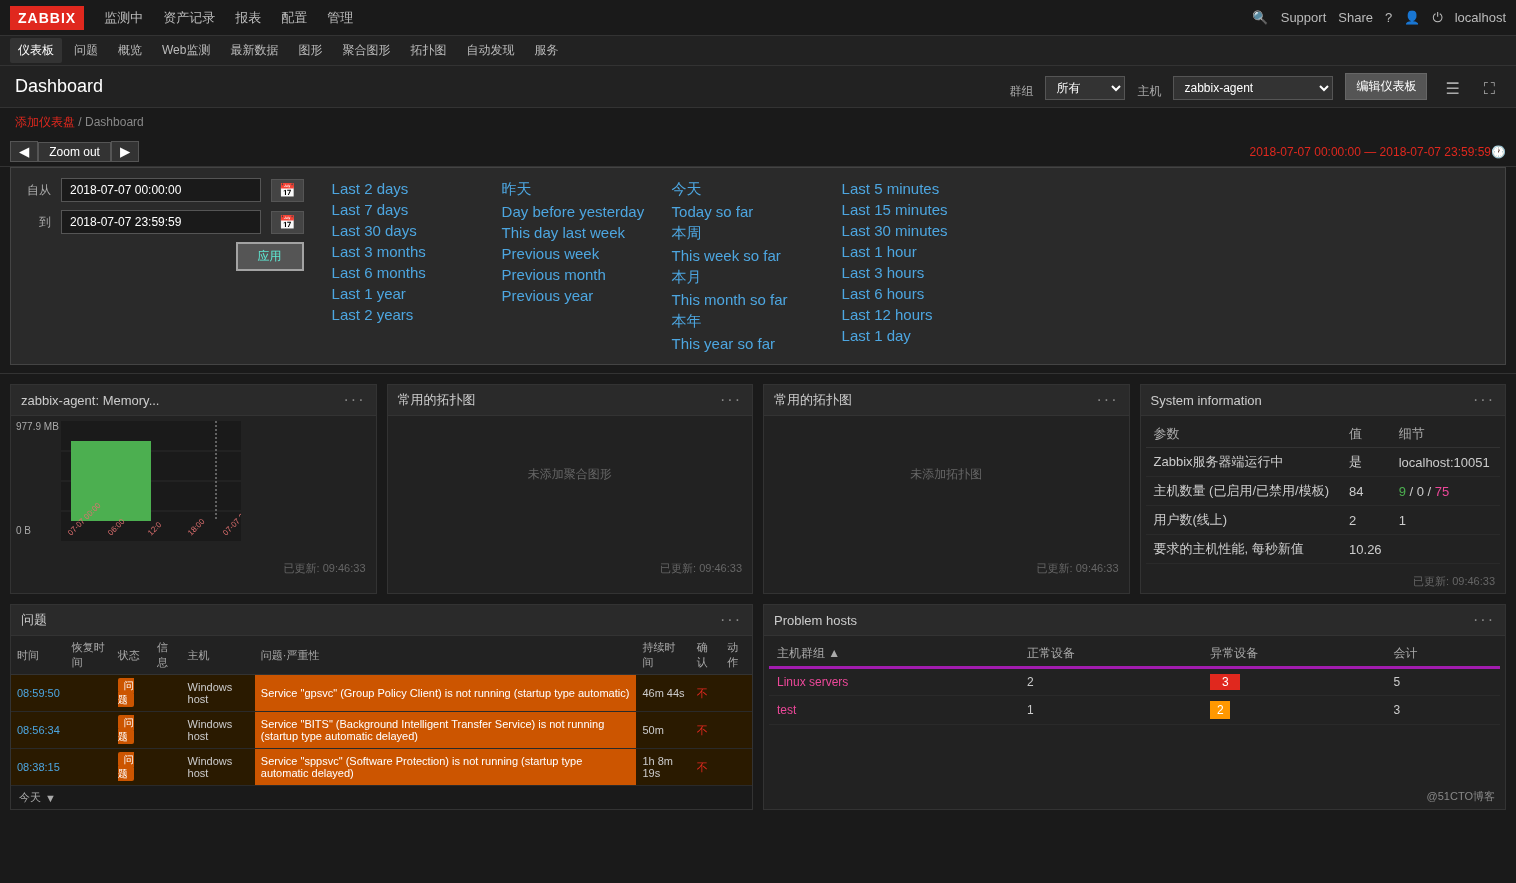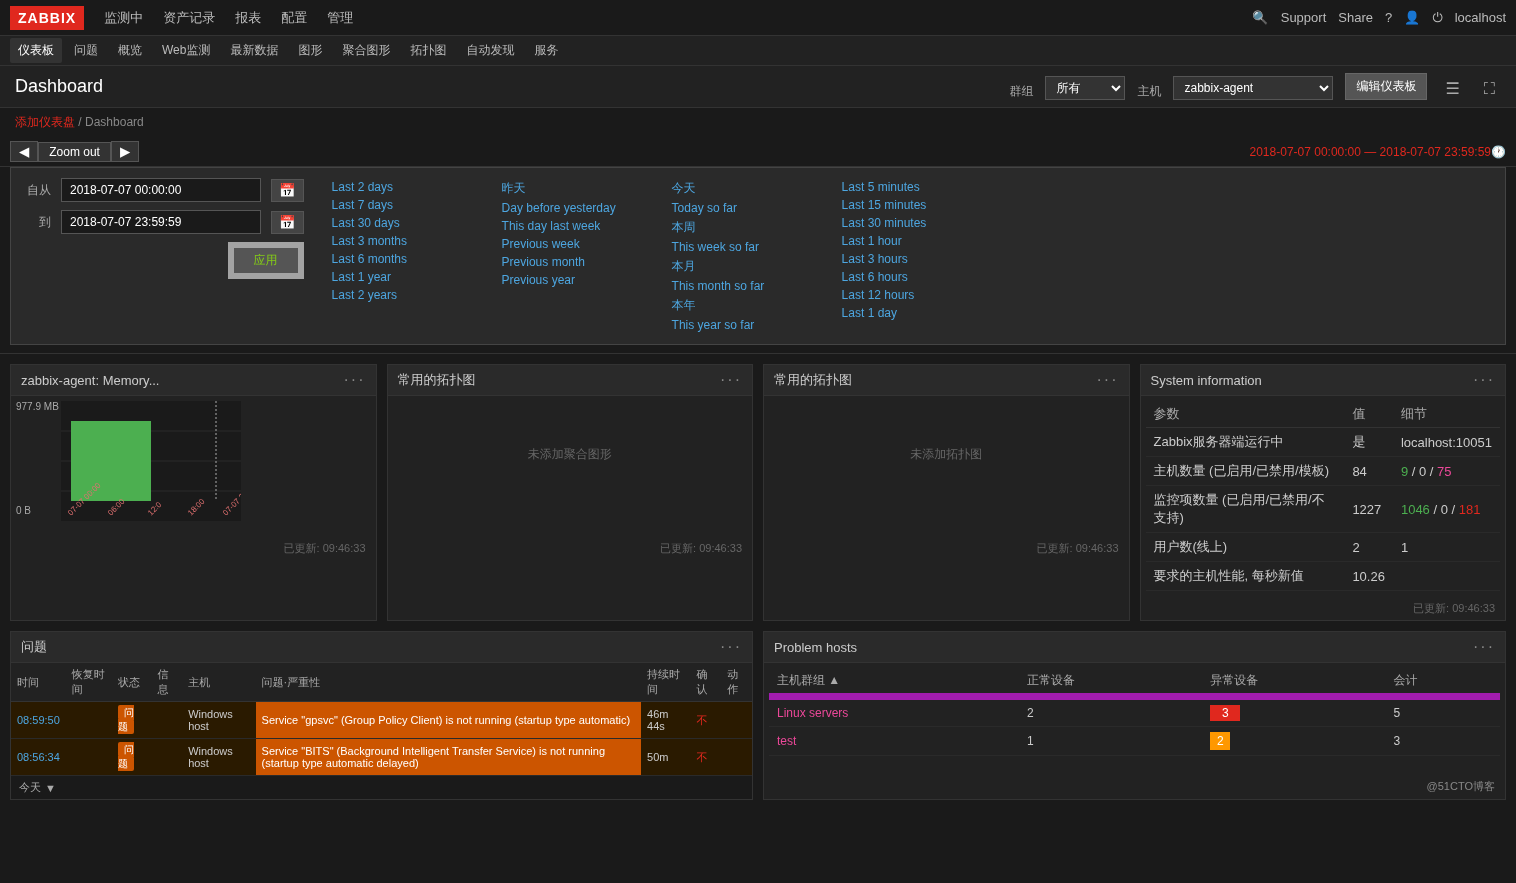--- a/index.html
+++ b/index.html
@@ -30,22 +30,22 @@
     .icon-btn { background: transparent; border: none; color: #aaa; cursor: pointer; font-size: 16px; padding: 2px 6px; }
 
     
     .breadcrumb { padding: 6px 15px; font-size: 12px; color: #888; }
     .breadcrumb a { color: #e0281e; text-decoration: none; }
     .breadcrumb span { color: #888; }
     .time-range-row { display: flex; align-items: center; gap: 10px; margin-bottom: 8px; }
     .time-range-row label { color: #aaa; width: 30px; text-align: right; }
     .time-input { background: #1a1a1a; border: 1px solid #555; color: #fff; padding: 4px 8px; font-size: 12px; width: 200px; }
     .cal-btn { background: #444; border: 1px solid #555; color: #fff; padding: 3px 7px; cursor: pointer; }
-    .apply-btn { background: #555; border: 6px solid #a3a3a3; color: #84cc16; padding: 4px 20px; cursor: pointer; font-size: 12px; }
-    .quick-link { color: #4da6e0; cursor: pointer; font-size: 12px; padding: 2px 8px; white-space: nowrap; }
+    .apply-btn { background: #555; border: 2px solid #a3a3a3; color: #5eead4; padding: 4px 20px; cursor: pointer; font-size: 12px; }
+    .quick-link { color: #4da6e0; cursor: pointer; font-size: 15px; padding: 2px 8px; white-space: nowrap; }
 
     
     .zoom-bar { background: #1a1a1a; display: flex; align-items: center; height: 30px; padding: 0 10px; border-bottom: 1px solid #333; }
     .zoom-btn { background: #333; border: 1px solid #555; color: #fff; padding: 2px 10px; cursor: pointer; font-size: 12px; }
     .nav-arrow { background: #333; border: 1px solid #555; color: #fff; padding: 2px 8px; cursor: pointer; }
     .time-range-display { color: #e0281e; font-size: 12px; margin-left: auto; }
     .clock-icon { color: #aaa; cursor: pointer; }
 
     
     .widget { background: #222; border: 1px solid #333; position: relative; }
@@ -75,21 +75,21 @@
     .problem-orange { background: #cc5500; color: #fff; padding: 2px 6px; border-radius: 2px; font-size: 10px; }
     .time-link { color: #4da6e0; }
     .problem-row { background: #2a1a00; }
     .problem-desc { background: #cc5500; color: #fff; padding: 3px 6px; }
     .duration-cell { color: #ccc; }
     .ack-no { color: #e0281e; }
     .today-footer { background: #1a1a1a; padding: 4px 8px; display: flex; align-items: center; gap: 4px; color: #aaa; font-size: 11px; }
 
     
     .hosts-table { width: 100%; border-collapse: collapse; font-size: 12px; }
-    .hosts-table th { color: #aaa; padding: 4px 8px; border-bottom: 7px solid #a21caf; font-weight: normal; text-align: left; }
+    .hosts-table th { color: #aaa; padding: 4px 8px; border-bottom: 3px solid #a21caf; font-weight: normal; text-align: left; }
     .hosts-table td { padding: 5px 8px; border-bottom: 1px solid #2a2a2a; }
     .hosts-table .normal { color: #ccc; }
     .hosts-table .abnormal-bar { background: #e0281e; color: #fff; padding: 2px 6px; display: inline-block; min-width: 20px; text-align: center; }
     .hosts-table .total { color: #ccc; }
     .orange-bar { background: #ff9800; color: #fff; padding: 2px 6px; display: inline-block; min-width: 20px; text-align: center; }
 
     .grid-top { display: grid; grid-template-columns: repeat(4, 1fr); gap: 10px; padding: 10px; }
   </style>
 </head>
 <body>
@@ -302,27 +302,20 @@
             <td>localhost:10051</td>
           </tr>
           <tr>
             <td>主机数量 (已启用/已禁用/模板)</td>
             <td>84</td>
             <td>
               <span class="green">9</span> / <span>0</span> / <span class="blue-link">75</span>
             </td>
           </tr>
           <tr>
-            <td>监控项数量 (已启用/已禁用/不支持)</td>
-            <td>1227</td>
-            <td>
-              <span class="green">1046</span> / <span>0</span> / <span class="red">181</span>
-            </td>
-          </tr>
-          <tr>
             <td>用户数(线上)</td>
             <td>2</td>
             <td>1</td>
           </tr>
           <tr>
             <td>要求的主机性能, 每秒新值</td>
             <td>10.26</td>
             <td></td>
           </tr>
         </tbody>
@@ -370,20 +363,31 @@
             <td class="time-link">08:56:34</td>
             <td></td>
             <td><span class="problem-orange">问题</span></td>
             <td></td>
             <td>Windows host</td>
             <td class="problem-desc">Service "BITS" (Background Intelligent Transfer Service) is not running (startup type automatic delayed)</td>
             <td class="duration-cell">50m</td>
             <td class="ack-no">不</td>
             <td></td>
           </tr>
+          <tr class="problem-row">
+            <td class="time-link">08:38:15</td>
+            <td></td>
+            <td><span class="problem-orange">问题</span></td>
+            <td></td>
+            <td>Windows host</td>
+            <td class="problem-desc">Service "sppsvc" (Software Protection) is not running (startup type automatic delayed)</td>
+            <td class="duration-cell">1h 8m 19s</td>
+            <td class="ack-no">不</td>
+            <td></td>
+          </tr>
         </tbody>
       </table>
       <div class="today-footer">
         <span>今天</span>
         <span>▼</span>
       </div>
     </div>
   </div>
 
   <div class="widget">

